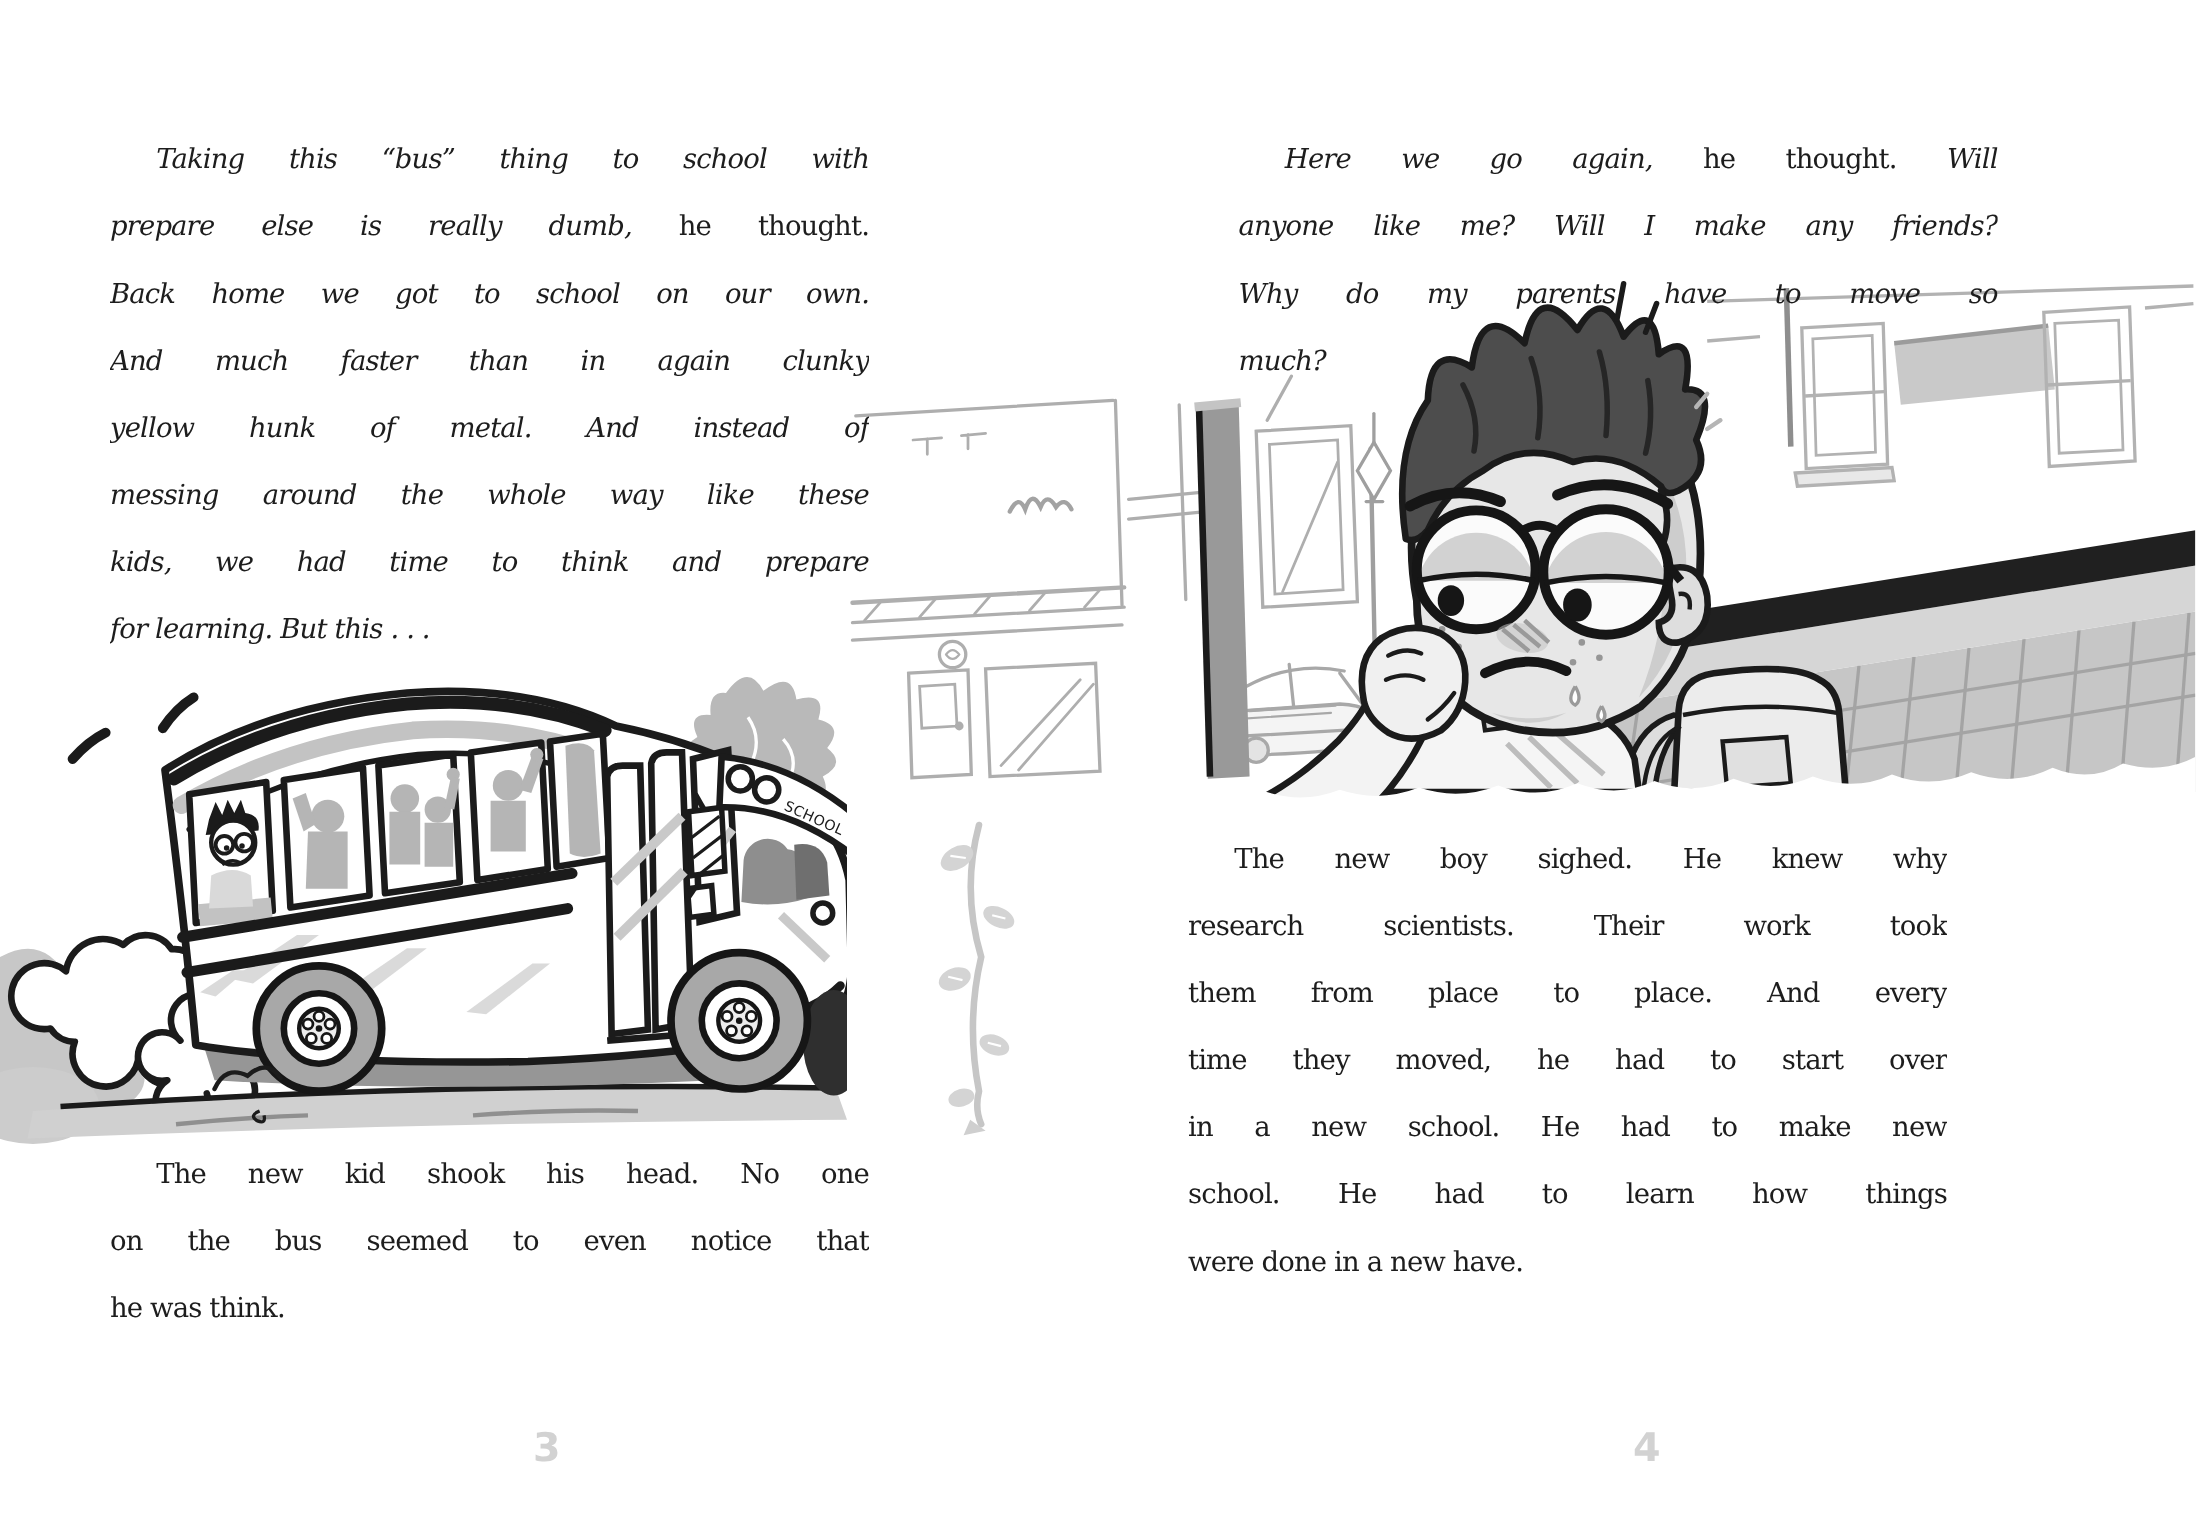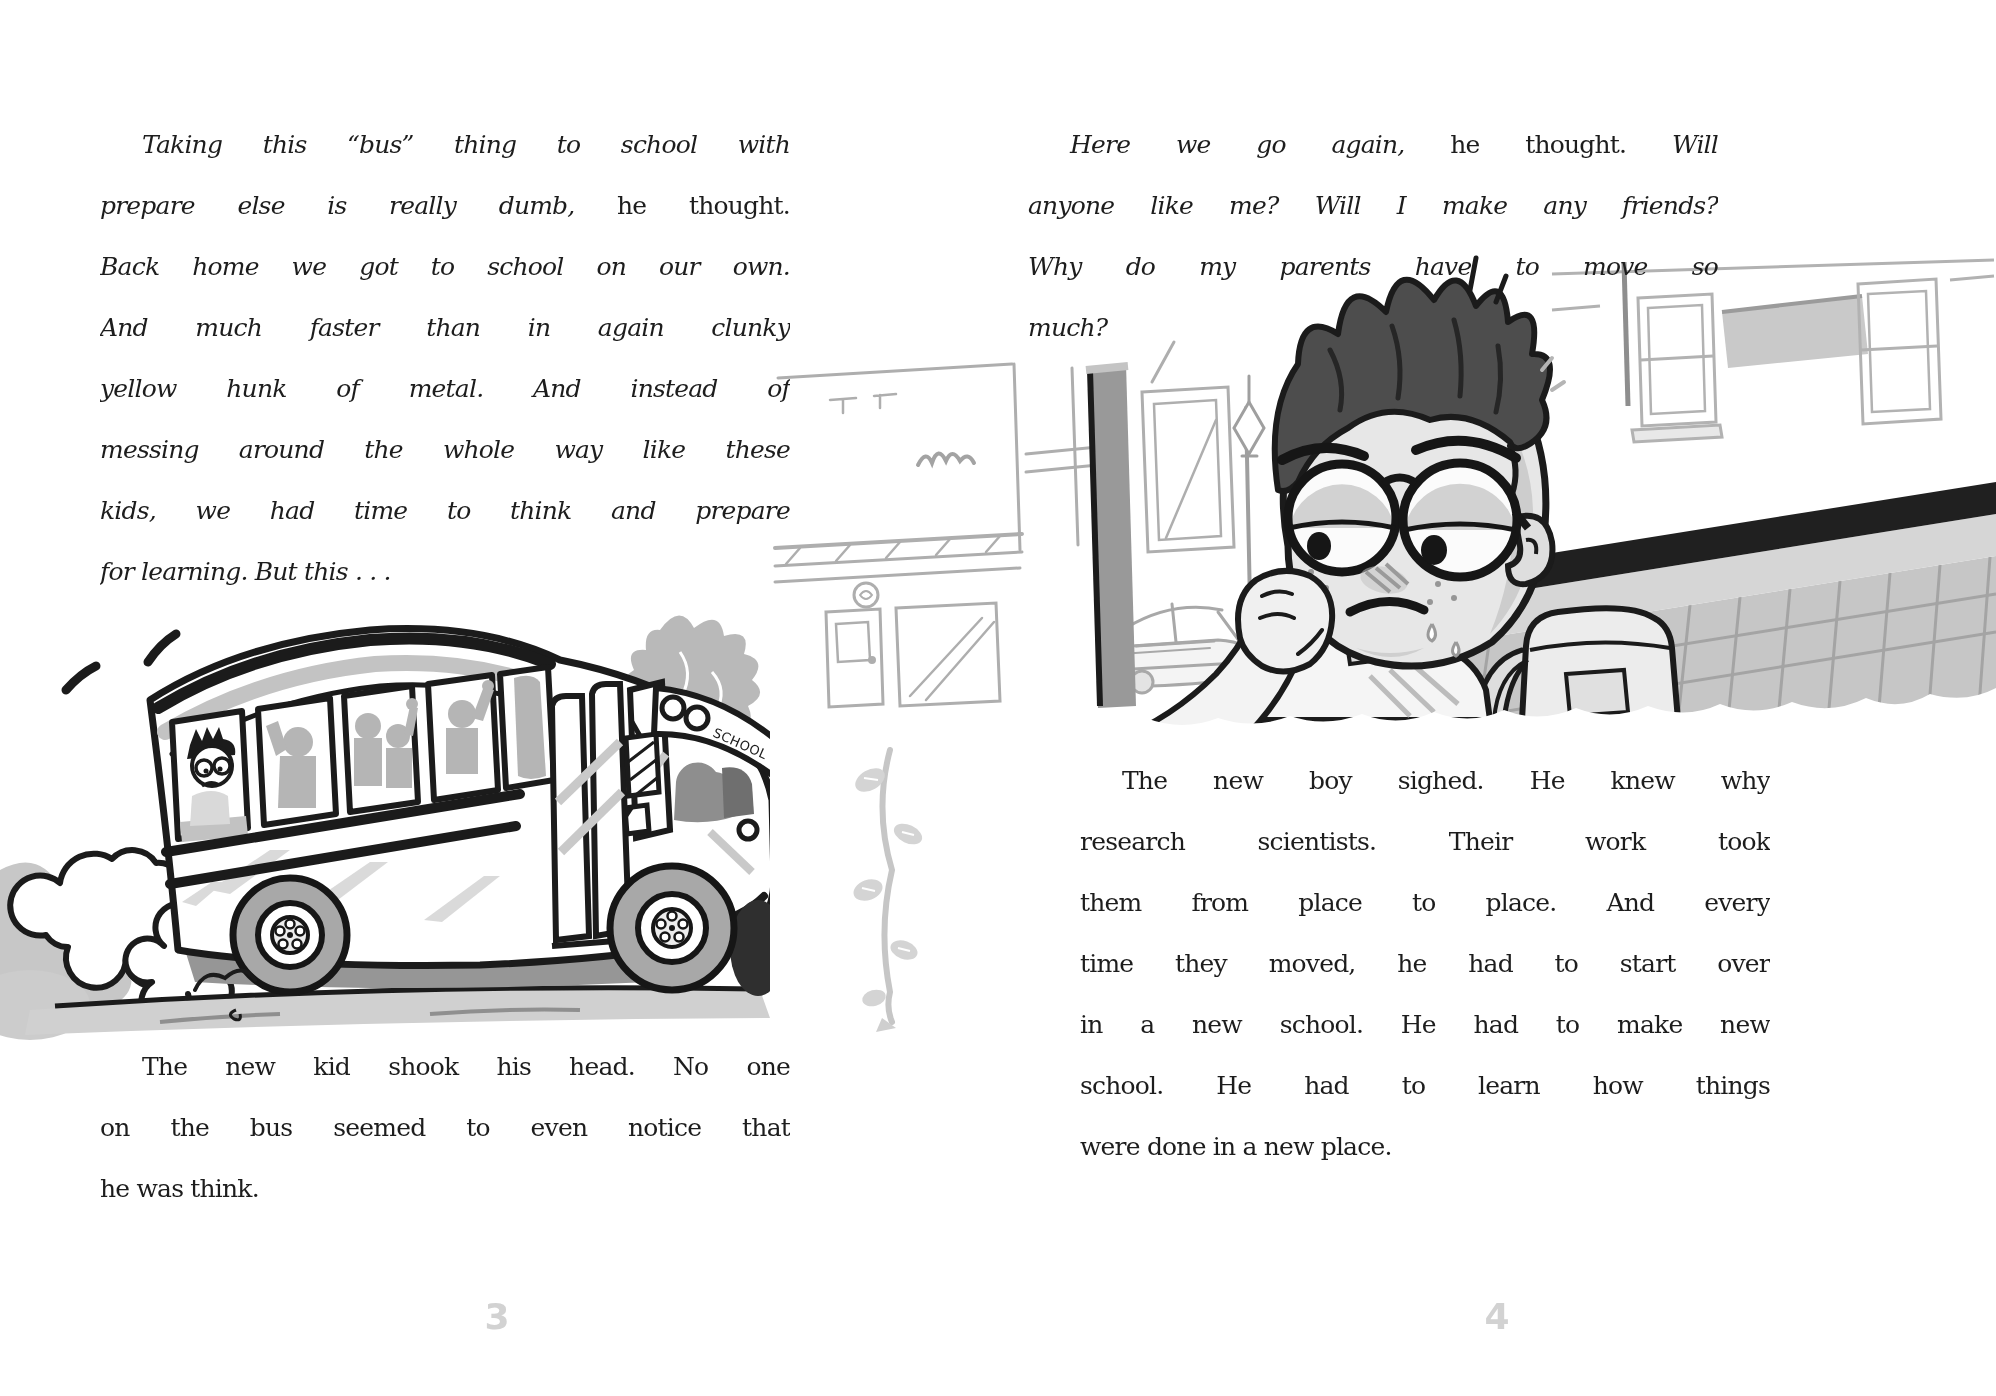--- a/index.html
+++ b/index.html
@@ -205,21 +205,21 @@
   </svg>
 
   <div class="para" style="left:100px;top:1036px;width:690px;">
     <div class="line first"><span class="ro">The new kid shook his head. No one</span></div>
     <div class="line"><span class="ro">on the bus seemed to even notice that</span></div>
     <div class="line last"><span class="ro">he was think.</span></div>
   </div>
 
   <div class="pagenum" style="left:457px;top:1296px;">3</div>
 
-  <div class="para" style="left:1028px;top:114px;width:690px;">
+  <div class="para" style="left:1126px;top:114px;width:690px;">
     <div class="line first"><span class="it">Here we go again,</span><span class="ro"> he thought. </span><span class="it">Will</span></div>
     <div class="line"><span class="it">anyone like me? Will I make any friends?</span></div>
     <div class="line"><span class="it">Why do my parents have to move so</span></div>
     <div class="line last"><span class="it">much?</span></div>
   </div>
 
   <svg class="illus" style="left:770px;top:250px;" width="1226" height="790" viewBox="0 0 1226 790">
 
     <g stroke="#aeaeae" stroke-width="3" fill="none" stroke-linecap="round">
       <path d="M8,128 L242,114"></path>
@@ -387,18 +387,18 @@
     </g>
   </svg>
 
   <div class="para" style="left:1080px;top:750px;width:690px;">
     <div class="line first"><span class="ro">The new boy sighed. He knew why</span></div>
     <div class="line"><span class="ro">research scientists. Their work took</span></div>
     <div class="line"><span class="ro">them from place to place. And every</span></div>
     <div class="line"><span class="ro">time they moved, he had to start over</span></div>
     <div class="line"><span class="ro">in a new school. He had to make new</span></div>
     <div class="line"><span class="ro">school. He had to learn how things</span></div>
-    <div class="line last"><span class="ro">were done in a new place.</span></div>
+    <div class="line last"><span class="ro">were done in a new have.</span></div>
   </div>
 
   <div class="pagenum" style="left:1457px;top:1296px;">4</div>
 
 </div>
 
 </body></html>

